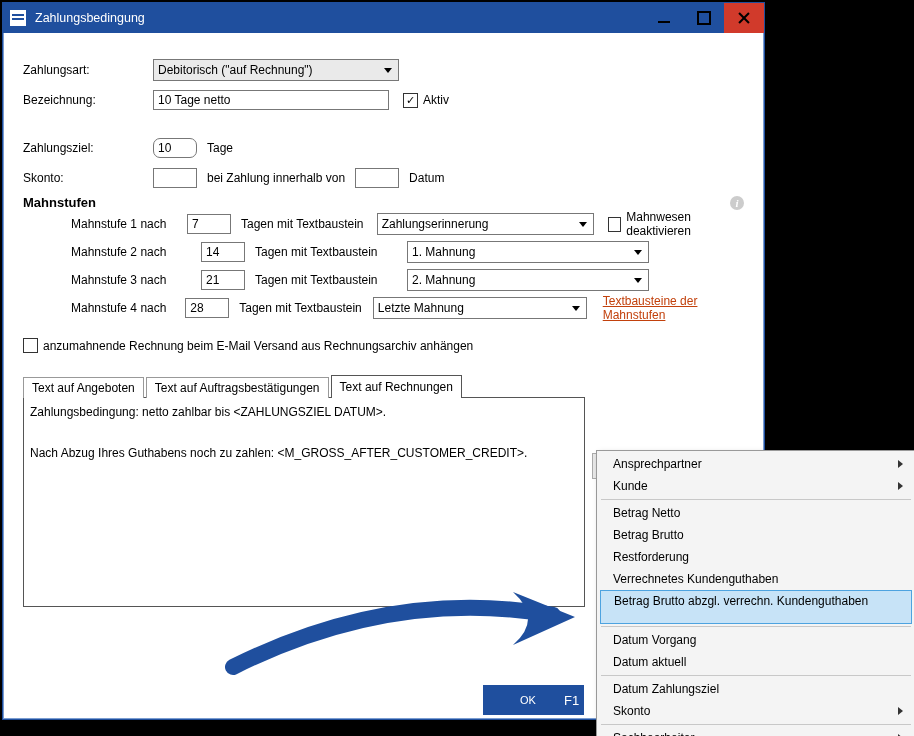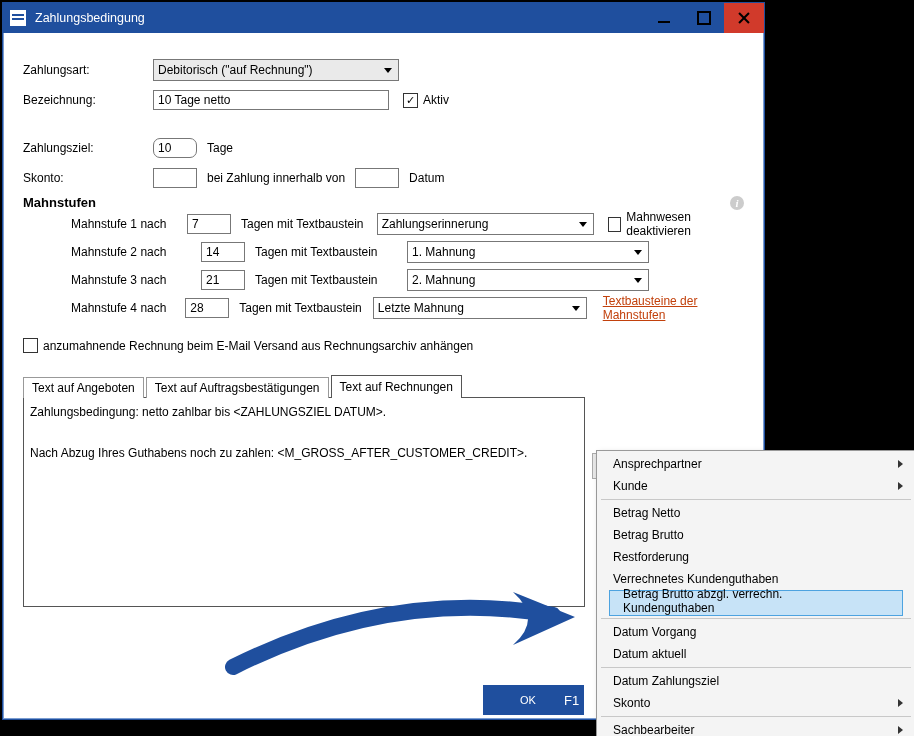--- a/index.html
+++ b/index.html
@@ -175,21 +175,21 @@
     position:relative;
   }
   .menu .item.sub::after {
     content:""; position:absolute; right:10px;
     border-top:4px solid transparent; border-bottom:4px solid transparent;
     border-left:5px solid #333;
   }
   .menu .sep { height:1px; background:#c8c8c8; margin:2px 2px; }
   .menu .item.sel {
     background:#c7e3f7; border:1px solid #4da3e0;
-    height:20px; margin:0 10px; padding:0 25px 4px 13px;
+    height:20px; margin:0 1px; padding:0 25px 12px 13px;
   }
 
   
   .annotation { position:absolute; left:210px; top:534px; width:380px; height:120px; pointer-events:none; }
 </style>
 </head>
 <body>
 
 <div class="stage">
   <div class="dialog">

